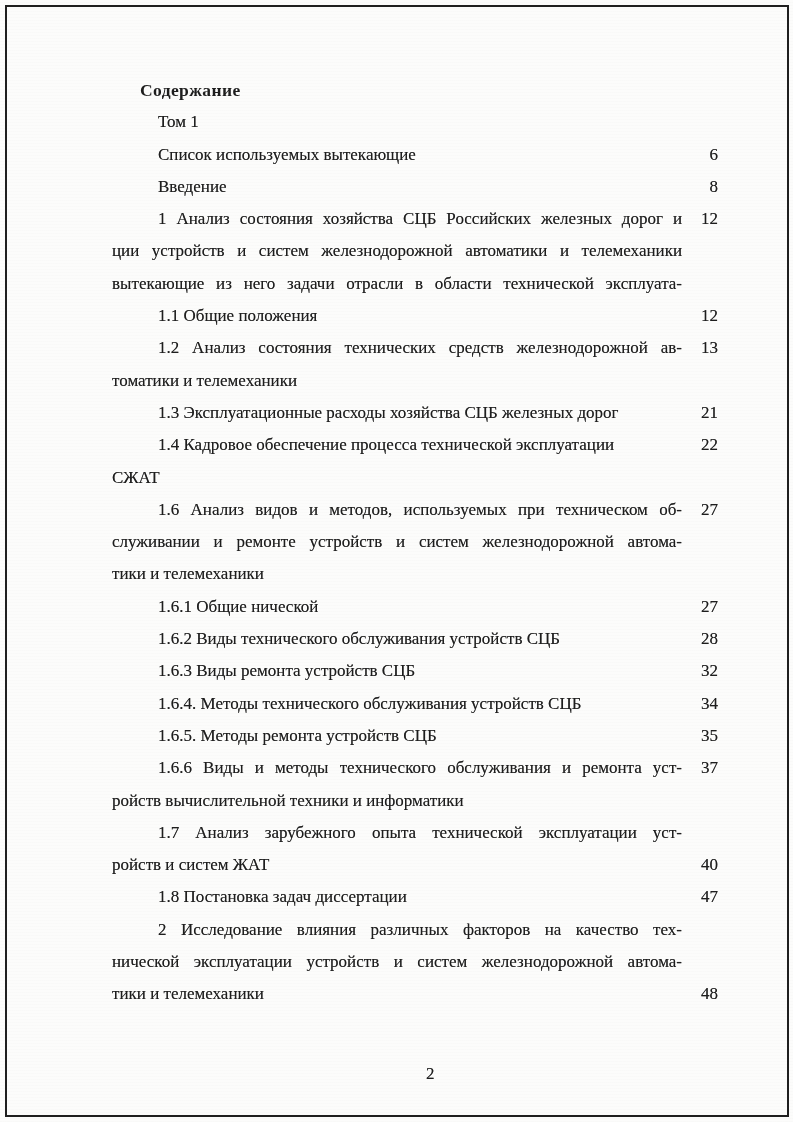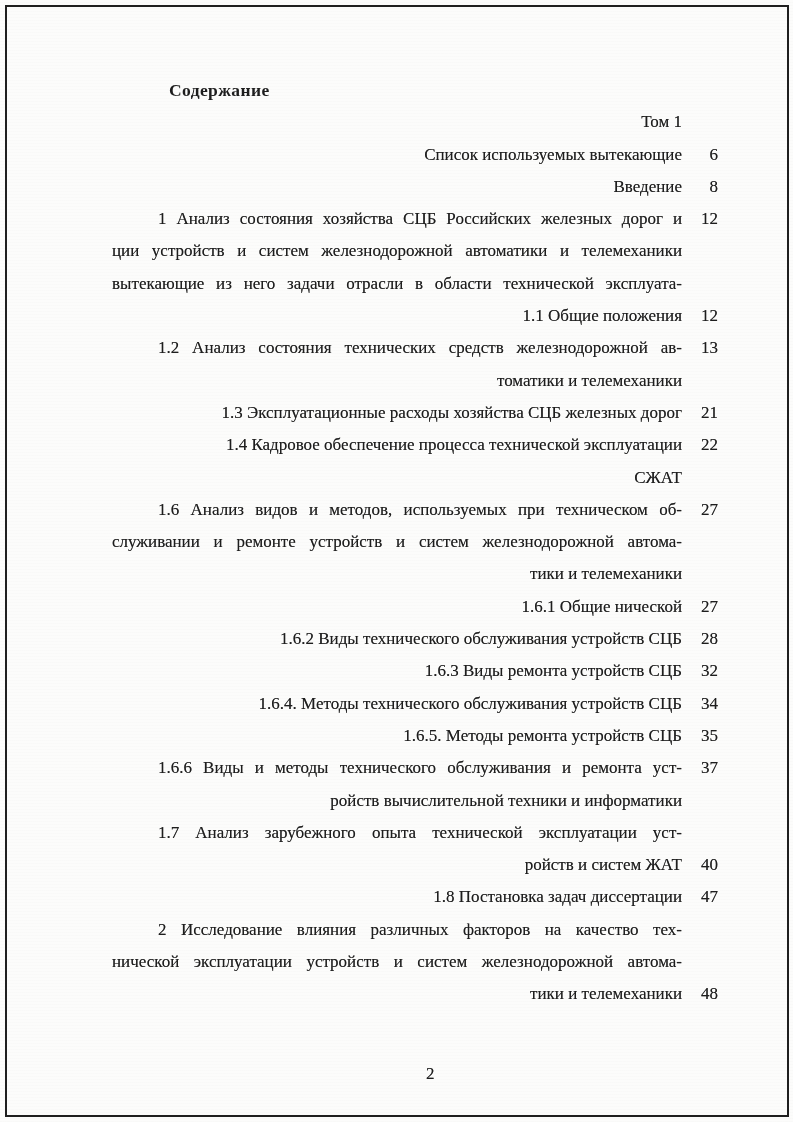--- a/index.html
+++ b/index.html
@@ -40,38 +40,37 @@
     top: 0;
     width: 793px;
     box-sizing: border-box;
     padding: 74px 75px 0 112px;
   }
   .toc-heading {
     font-weight: bold;
     font-size: 17.5px;
     line-height: 32.3px;
     height: 32.3px;
-    margin-left: 57px;
+    margin-left: 28px;
     letter-spacing: 0.4px;
     white-space: nowrap;
   }
   .toc-line {
     display: flex;
     align-items: baseline;
     height: 32.3px;
     line-height: 32.3px;
     font-size: 17px;
   }
   .entry-text {
     flex: 1 1 auto;
     min-width: 0;
     overflow: hidden;
     white-space: nowrap;
     text-shadow: 0 0 0.5px rgba(20, 20, 20, 0.55);
-    text-align: right;
   }
   .toc-line.indent .entry-text {
     text-indent: 46px;
   }
   .toc-line.justify .entry-text {
     white-space: normal;
     text-align: justify;
     text-align-last: justify;
   }
   .page-num {

